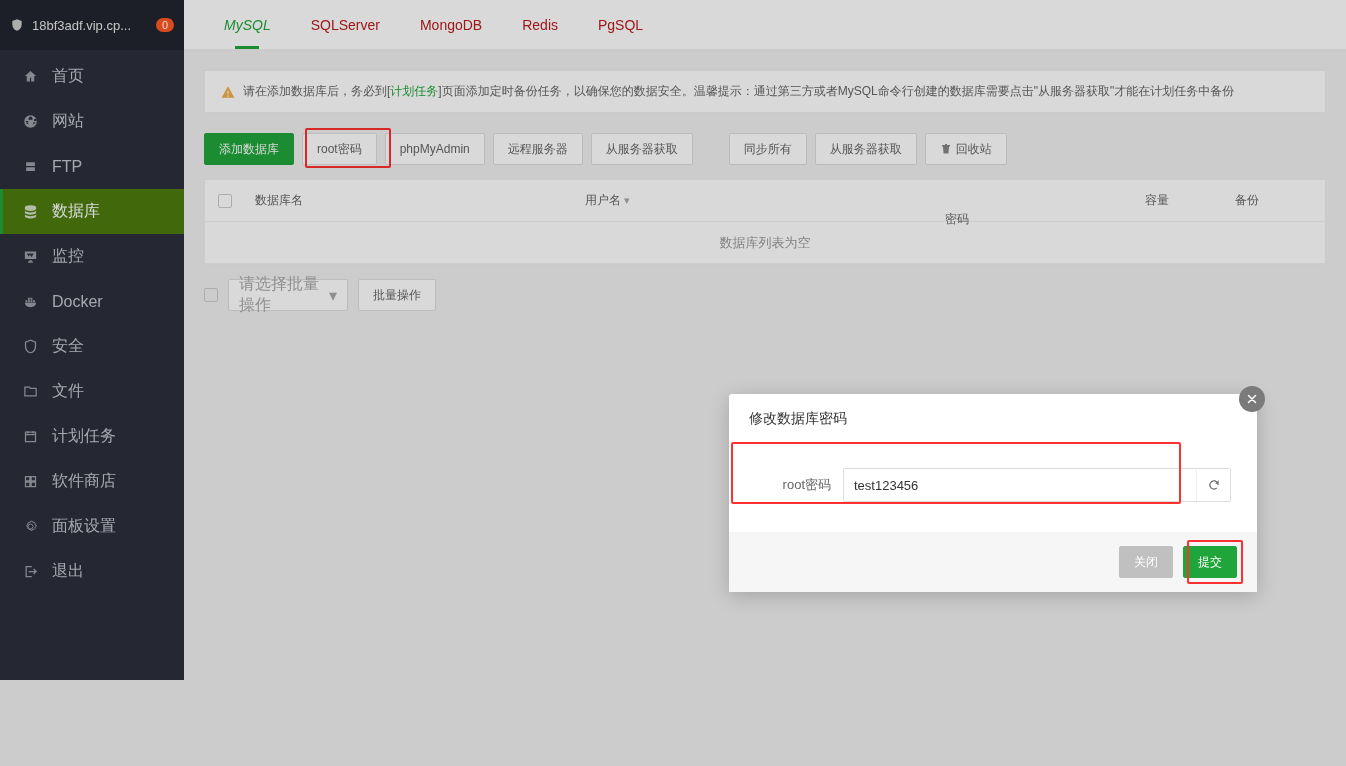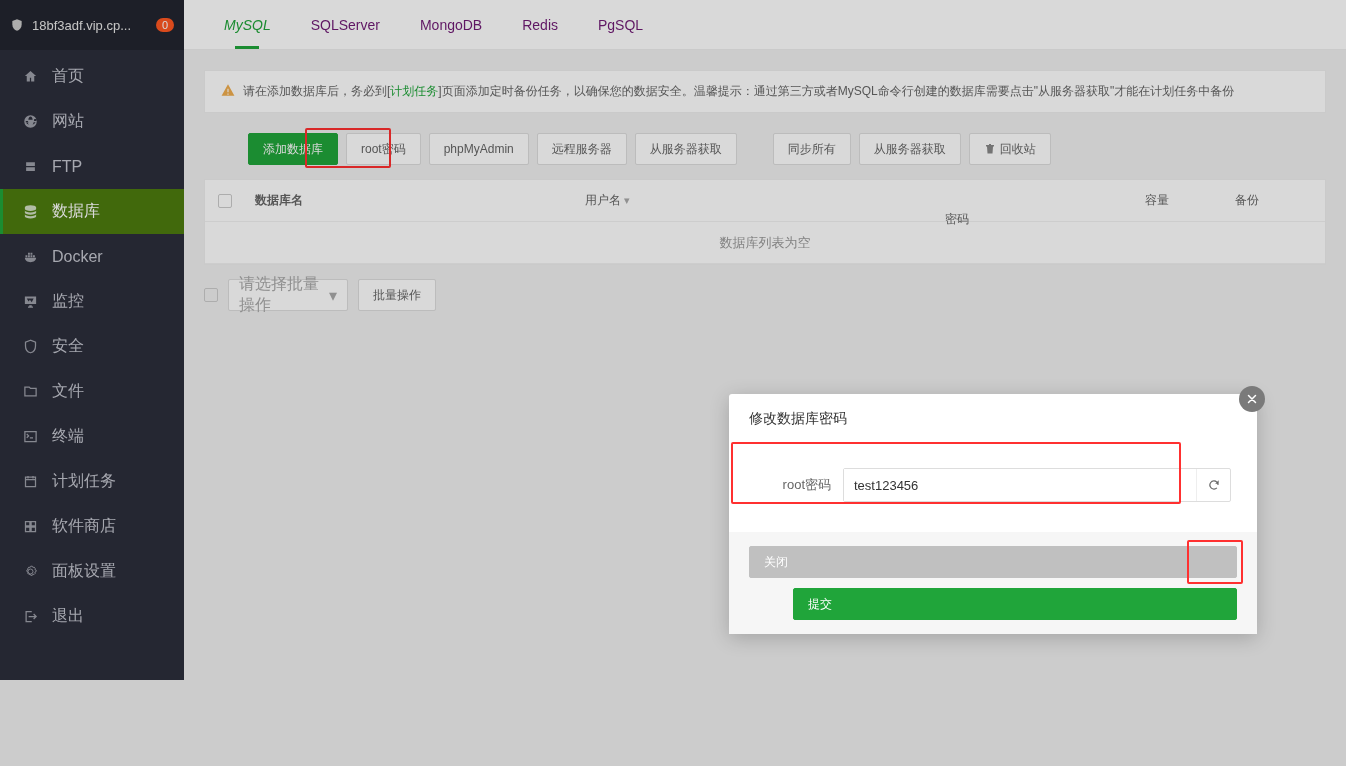--- a/index.html
+++ b/index.html
@@ -16,47 +16,47 @@
     .menu { list-style: none; padding-top: 4px; }
     .menu li { height: 45px; display: flex; align-items: center; padding: 0 22px; cursor: pointer; color: #c4c6cf; font-size: 16px; }
     .menu li.active { background: #4d7c0f; color: #fff; border-left: 3px solid #20a53a; padding-left: 19px; }
     .menu-icon { width: 16px; height: 16px; margin-right: 14px; display: inline-flex; align-items: center; justify-content: center; opacity: 0.75; }
     .menu-icon svg { width: 15px; height: 15px; fill: currentColor; }
 
     
     .main { position: absolute; left: 184px; top: 0; right: 0; height: 766px; background: #f0f0f0; }
 
     .tabs { background: #fff; height: 50px; display: flex; padding: 0 20px; border-bottom: 1px solid #eee; }
-    .tab { padding: 0 20px; display: flex; align-items: center; color: #701a75; font-size: 14px; cursor: pointer; position: relative; }
+    .tab { padding: 0 20px; display: flex; align-items: center; color: #b91c1c; font-size: 14px; cursor: pointer; position: relative; }
     .tab.active { color: #20a53a; font-style: italic; }
     .tab.active::after { content: ''; position: absolute; bottom: 0; left: 50%; transform: translateX(-50%); width: 24px; height: 3px; background: #20a53a; }
 
     .content { padding: 20px; }
-    .alert { background: #fff; border: 1px solid #eee; padding: 12px 16px; display: flex; color: #666; font-size: 12px; margin-bottom: 20px; }
+    .alert { background: #fff; border: 1px solid #eee; padding: 12px 16px; display: flex; align-items: center; color: #666; font-size: 12px; margin-bottom: 20px; }
     .warn-icon { width: 14px; height: 14px; margin-right: 8px; }
     .warn-icon svg { width: 14px; height: 14px; fill: #f0ad4e; }
     .alert .link { color: #20a53a; }
 
     .toolbar { display: flex; gap: 8px; margin-bottom: 14px; position: relative; }
     .btn { height: 32px; padding: 0 14px; background: #fff; border: 1px solid #ddd; color: #666; font-size: 12px; cursor: pointer; display: inline-flex; align-items: center; border-radius: 2px; }
-    .btn.primary { background: #20a53a; color: #fff; border-color: #20a53a; margin-left: 44px; }
+    .btn.primary { background: #20a53a; color: #fff; border-color: #20a53a; }
     .btn.grey { background: #c0c0c0; color: #fff; border-color: #c0c0c0; }
     .toolbar .spacer { width: 20px; }
     .trash-icon { margin-right: 4px; display: inline-flex; }
     .trash-icon svg { width: 12px; height: 12px; fill: #888; }
 
     .highlight-red { position: absolute; border: 2px solid #ff3030; border-radius: 2px; pointer-events: none; }
 
     .table { background: #fff; border: 1px solid #eee; }
     .table-row { display: flex; align-items: center; height: 42px; border-bottom: 1px solid #f1f1f1; }
     .table-header { color: #666; font-size: 12px; }
     .th, .td { padding: 0 10px; }
     .checkbox-col { width: 40px; display: flex; justify-content: center; }
     .checkbox { width: 14px; height: 14px; border: 1px solid #ccc; border-radius: 2px; cursor: pointer; }
-    .col-dbname { width: 330px; font-weight: bold; }
+    .col-dbname { width: 330px; }
     .col-user { width: 360px; }
     .col-pass { width: 200px; margin-top: 37px; }
     .col-size { width: 90px; }
     .col-backup { flex: 1; }
     .sort-icon { display: inline-block; margin-left: 3px; color: #aaa; font-size: 11px; }
     .empty-row { color: #999; font-size: 13px; justify-content: center; }
 
     .bulk-row { display: flex; align-items: center; margin-top: 14px; gap: 10px; }
     .select { height: 32px; width: 120px; border: 1px solid #ddd; background: #fff; color: #aaa; font-size: 16px; padding: 0 10px; display: flex; align-items: center; justify-content: space-between; border-radius: 2px; }
 
@@ -118,56 +118,48 @@
         <span class="menu-icon">
           <svg viewBox="0 0 24 24">
             <path d="M12 2C7 2 3 3.3 3 5v3c0 1.7 4 3 9 3s9-1.3 9-3V5c0-1.7-4-3-9-3zm9 8.5c0 1.7-4 3-9 3s-9-1.3-9-3V14c0 1.7 4 3 9 3s9-1.3 9-3zm0 6c0 1.7-4 3-9 3s-9-1.3-9-3V20c0 1.7 4 3 9 3s9-1.3 9-3z"></path>
           </svg>
         </span>
         <span>数据库</span>
       </li>
     <li>
         <span class="menu-icon">
           <svg viewBox="0 0 24 24">
+            <path d="M3 4h18v12H3zm7 14h4v2h-4zm-2 2h8v2H8zM6 7l3 5 2-3 3 4 3-6"></path>
+          </svg>
+        </span>
+        <span>监控</span>
+      </li>
+    <li>
+        <span class="menu-icon">
+          <svg viewBox="0 0 24 24">
             <path d="M4 10h3v3H4zm4 0h3v3H8zm4 0h3v3h-3zm-4-4h3v3H8zm4 0h3v3h-3zm4 4h3v3h-3zM3 14h18c0 4-4 7-9 7s-9-3-9-7z"></path>
           </svg>
         </span>
         <span>Docker</span>
       </li>
     <li>
         <span class="menu-icon">
           <svg viewBox="0 0 24 24">
-            <path d="M3 4h18v12H3zm7 14h4v2h-4zm-2 2h8v2H8zM6 7l3 5 2-3 3 4 3-6"></path>
-          </svg>
-        </span>
-        <span>监控</span>
-      </li>
-    <li>
-        <span class="menu-icon">
-          <svg viewBox="0 0 24 24">
             <path d="M12 2L4 5v6c0 5 3.4 9.7 8 11 4.6-1.3 8-6 8-11V5z" fill="none" stroke="currentColor" stroke-width="2"></path>
           </svg>
         </span>
         <span>安全</span>
       </li>
     <li>
         <span class="menu-icon">
           <svg viewBox="0 0 24 24">
             <path d="M3 5h7l2 2h9v12H3z" fill="none" stroke="currentColor" stroke-width="2"></path>
           </svg>
         </span>
         <span>文件</span>
-      </li>
-    <li>
-        <span class="menu-icon">
-          <svg viewBox="0 0 24 24">
-            <path d="M3 4h18v16H3zm3 4l3 3-3 3m5 0h5" fill="none" stroke="currentColor" stroke-width="2"></path>
-          </svg>
-        </span>
-        <span>终端</span>
       </li>
     <li>
         <span class="menu-icon">
           <svg viewBox="0 0 24 24">
             <path d="M4 5h16v15H4zm0 4h16M8 3v4m8-4v4" fill="none" stroke="currentColor" stroke-width="2"></path>
           </svg>
         </span>
         <span>计划任务</span>
       </li>
     <li>
@@ -291,18 +283,18 @@
         <input type="text" value="test123456" style="">
         <div class="refresh-icon">
           <svg viewBox="0 0 24 24">
               <path d="M12 4a8 8 0 018 8h-2a6 6 0 10-1.8 4.2l1.4 1.4A8 8 0 1112 4zm8 0v6h-6z"></path>
             </svg>
         </div>
       </div>
     </div>
     <div class="highlight-red" style="left:2px; top:-2px; width:450px; height:62px;"></div>
   </div>
-  <div class="modal-footer" style="position:relative;flex-direction:column;">
+  <div class="modal-footer" style="position:relative;">
     <button class="btn grey">关闭</button>
     <button class="btn primary">提交</button>
     <div class="highlight-red" style="right:14px; top:8px; width:56px; height:44px;"></div>
   </div>
 </div>
 
 </body></html>

